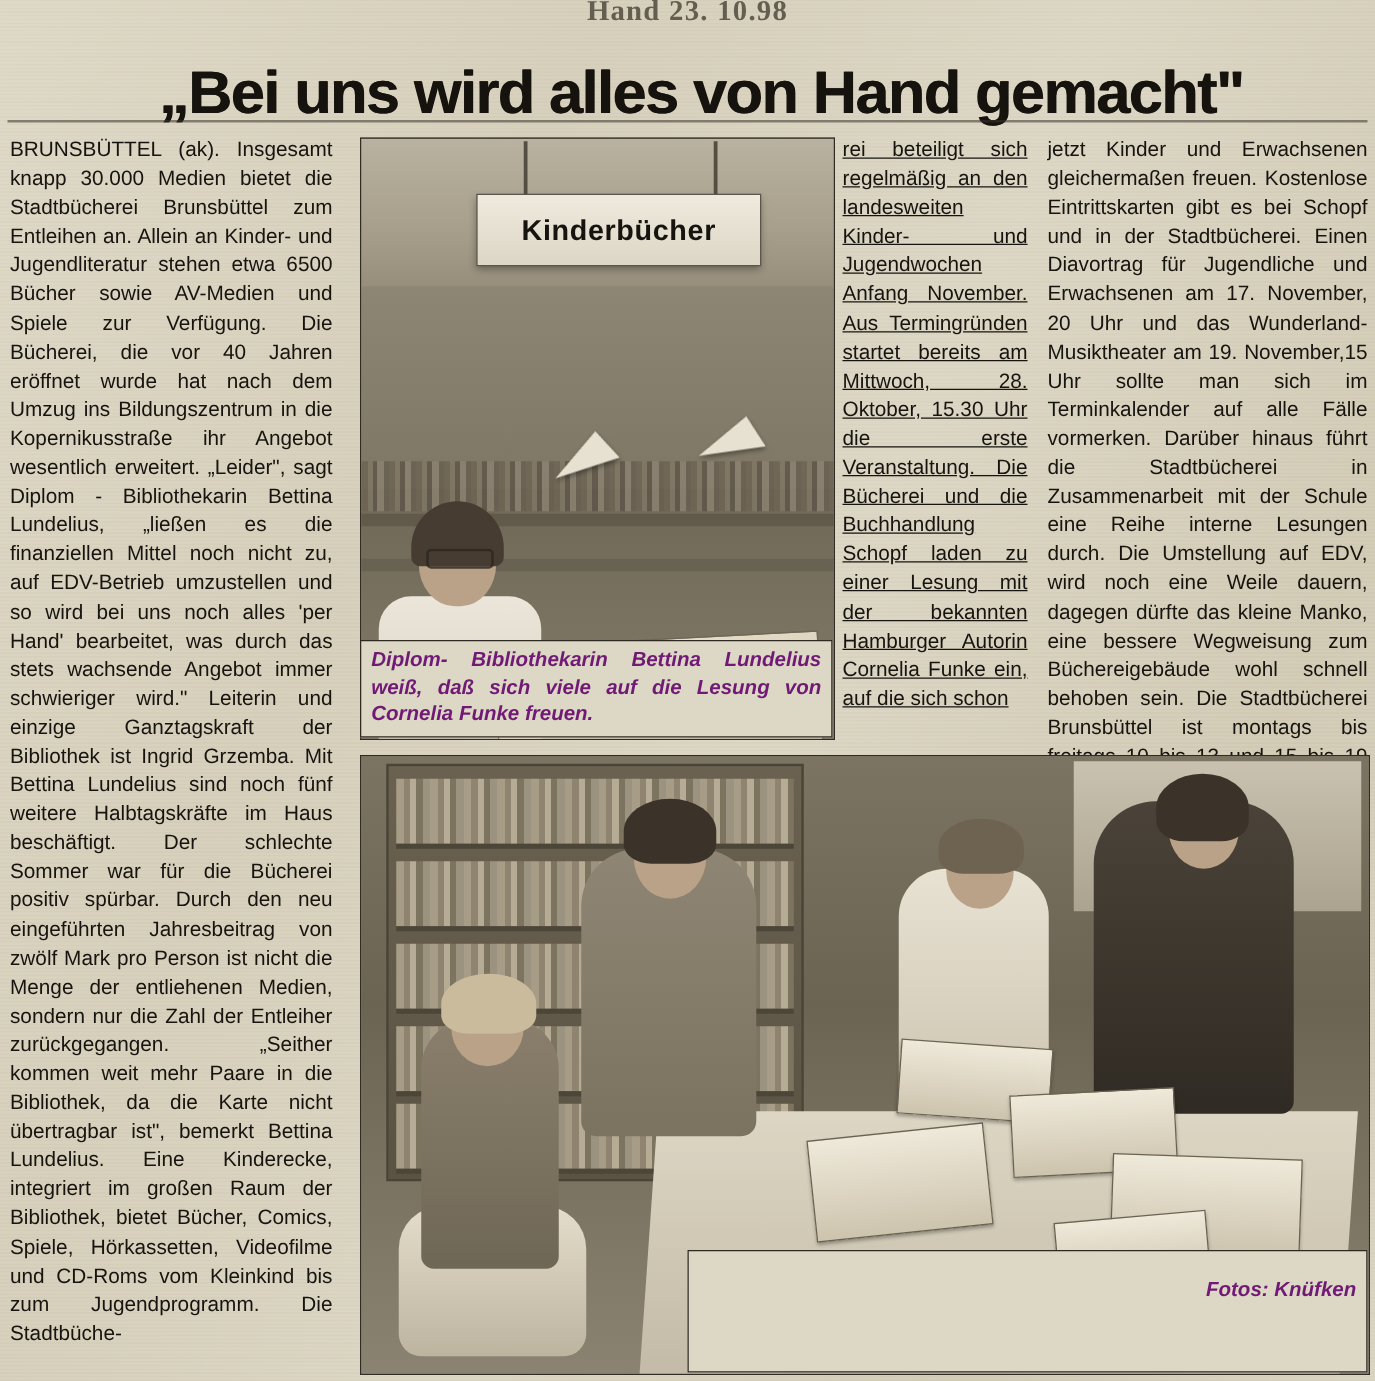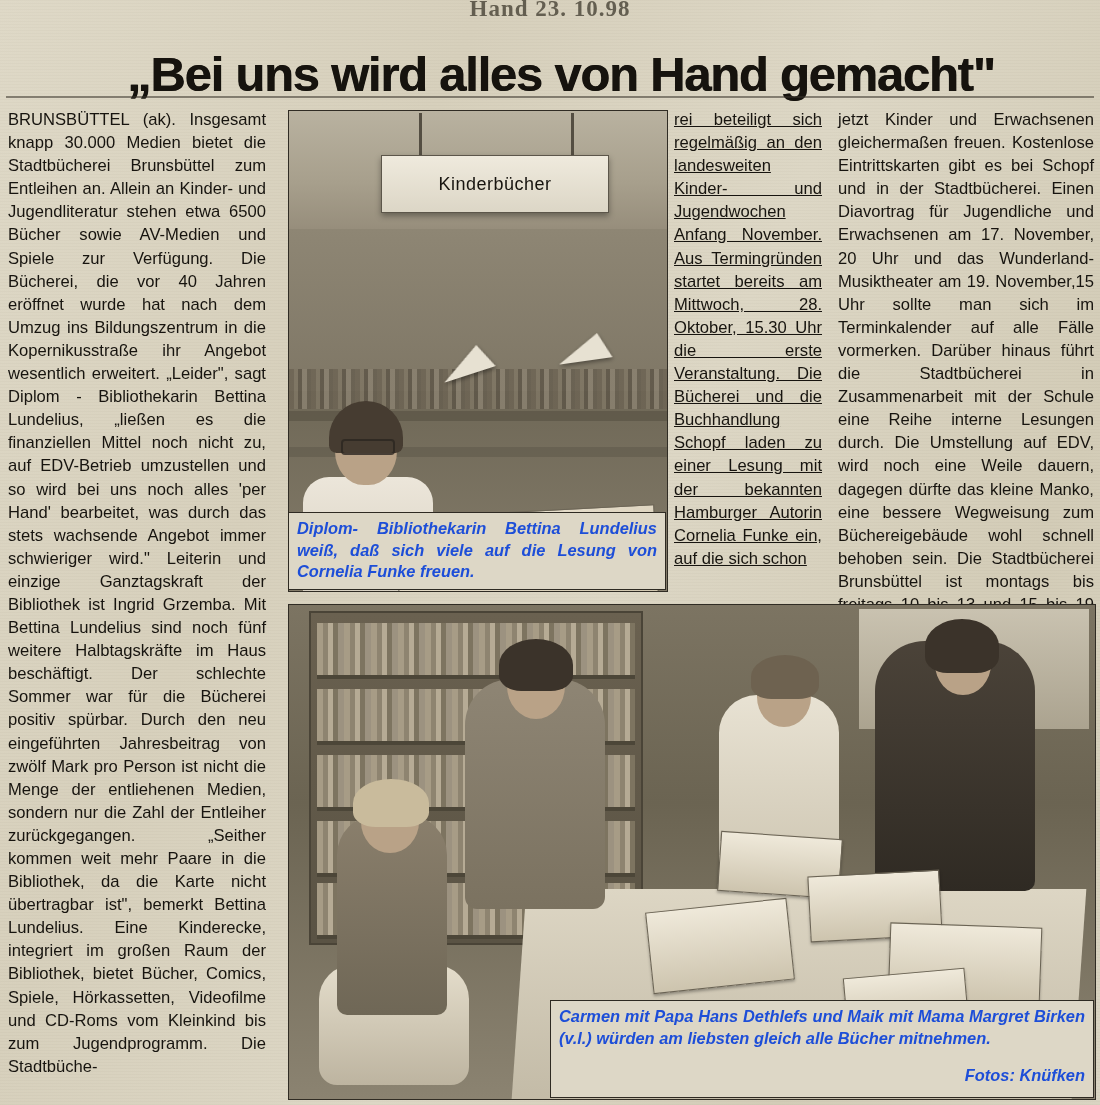--- a/index.html
+++ b/index.html
@@ -91,21 +91,21 @@
   }
   .tp-sign{
     position:absolute;left:92px;top:44px;width:226px;height:56px;
     background:linear-gradient(180deg,#efeadd,#dcd6c6);
     border:1px solid #5c564a;
     box-shadow:0 3px 6px rgba(0,0,0,.35);
     display:flex;align-items:center;justify-content:center;
   }
   .tp-sign span{
     font-family:"Liberation Sans", sans-serif;
-    font-weight:normal;font-size:18px;color:#17140f;letter-spacing:.5px;
+    font-weight:bold;font-size:23px;color:#17140f;letter-spacing:.5px;
   }
   .tp-rod{position:absolute;background:#544e42;width:3px;height:44px;top:2px;}
   .tp-bird{
     position:absolute;width:0;height:0;
     border-left:42px solid transparent;
     border-right:12px solid transparent;
     border-bottom:26px solid #e7e1d2;
     filter:drop-shadow(0 2px 2px rgba(0,0,0,.4));
   }
   .tp-shelf{
@@ -199,21 +199,21 @@
   
   .caption{
     position:absolute;
     background:#ddd7c6;
     border:1px solid #2e2a22;
     font-family:"Liberation Sans", sans-serif;
     font-weight:bold;
     font-style:italic;
     font-size:16.4px;
     line-height:21.5px;
-    color:#1d4ed8;
+    color:#701a75;
     padding:5px 8px 6px 8px;
     box-sizing:border-box;
     text-align:justify;
   }
   #caption-top{left:288px;top:512px;width:378px;height:78px;}
   #caption-bottom{left:550px;top:1000px;width:544px;height:98px;}
   .credit{float:right;margin-top:16px;}
 </style>
 </head>
 <body>
@@ -311,17 +311,16 @@
 
       <div class="bp-book" style="left:360px;top:300px;width:140px;height:80px;transform:rotate(-6deg)"></div>
       <div class="bp-book" style="left:430px;top:230px;width:120px;height:58px;transform:rotate(4deg)"></div>
       <div class="bp-book" style="left:520px;top:268px;width:130px;height:64px;transform:rotate(-3deg)"></div>
       <div class="bp-book" style="left:600px;top:320px;width:150px;height:76px;transform:rotate(2deg)"></div>
       <div class="bp-book" style="left:556px;top:368px;width:120px;height:54px;transform:rotate(-5deg)"></div>
     </div>
   </div>
 
   <div class="caption" id="caption-bottom">
-    <span>Carmen mit Papa Hans Dethlefs und Maik mit Mama Margret Birken (v.l.) würden am liebsten gleich alle Bücher mitnehmen.</span>
     <span class="credit">Fotos: Knüfken</span>
   </div>
 
 </div>
 
 </body></html>

